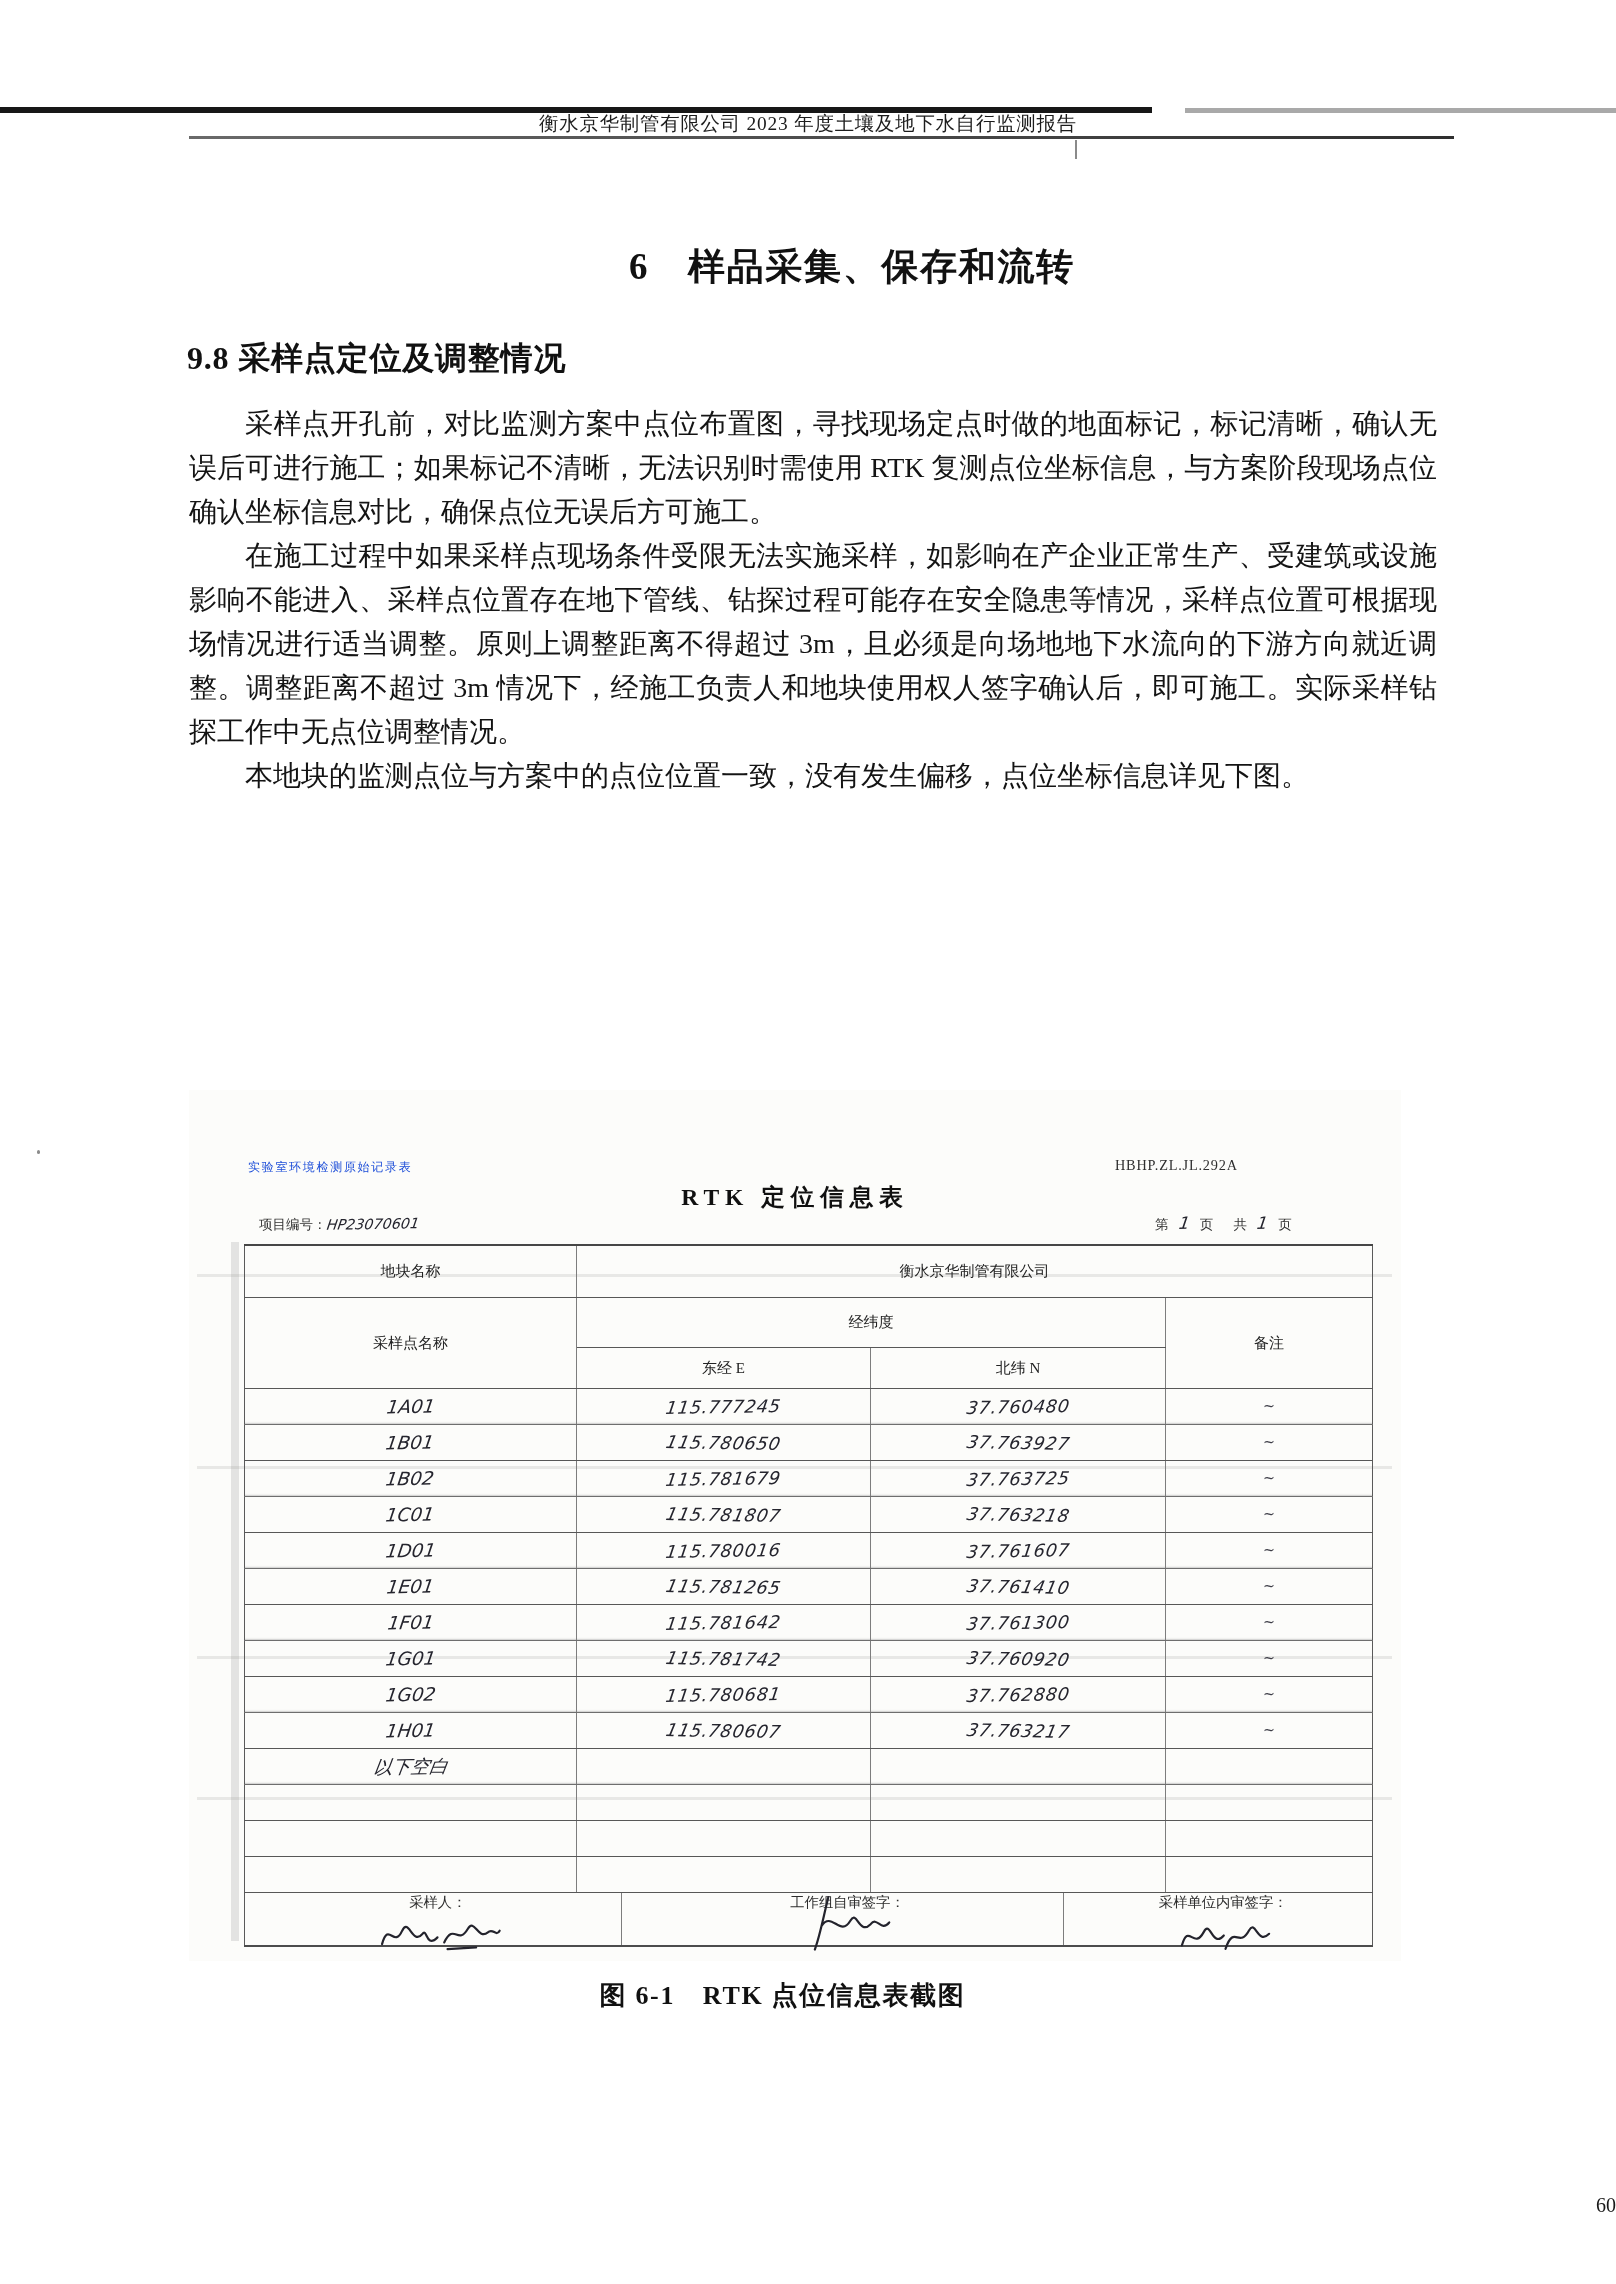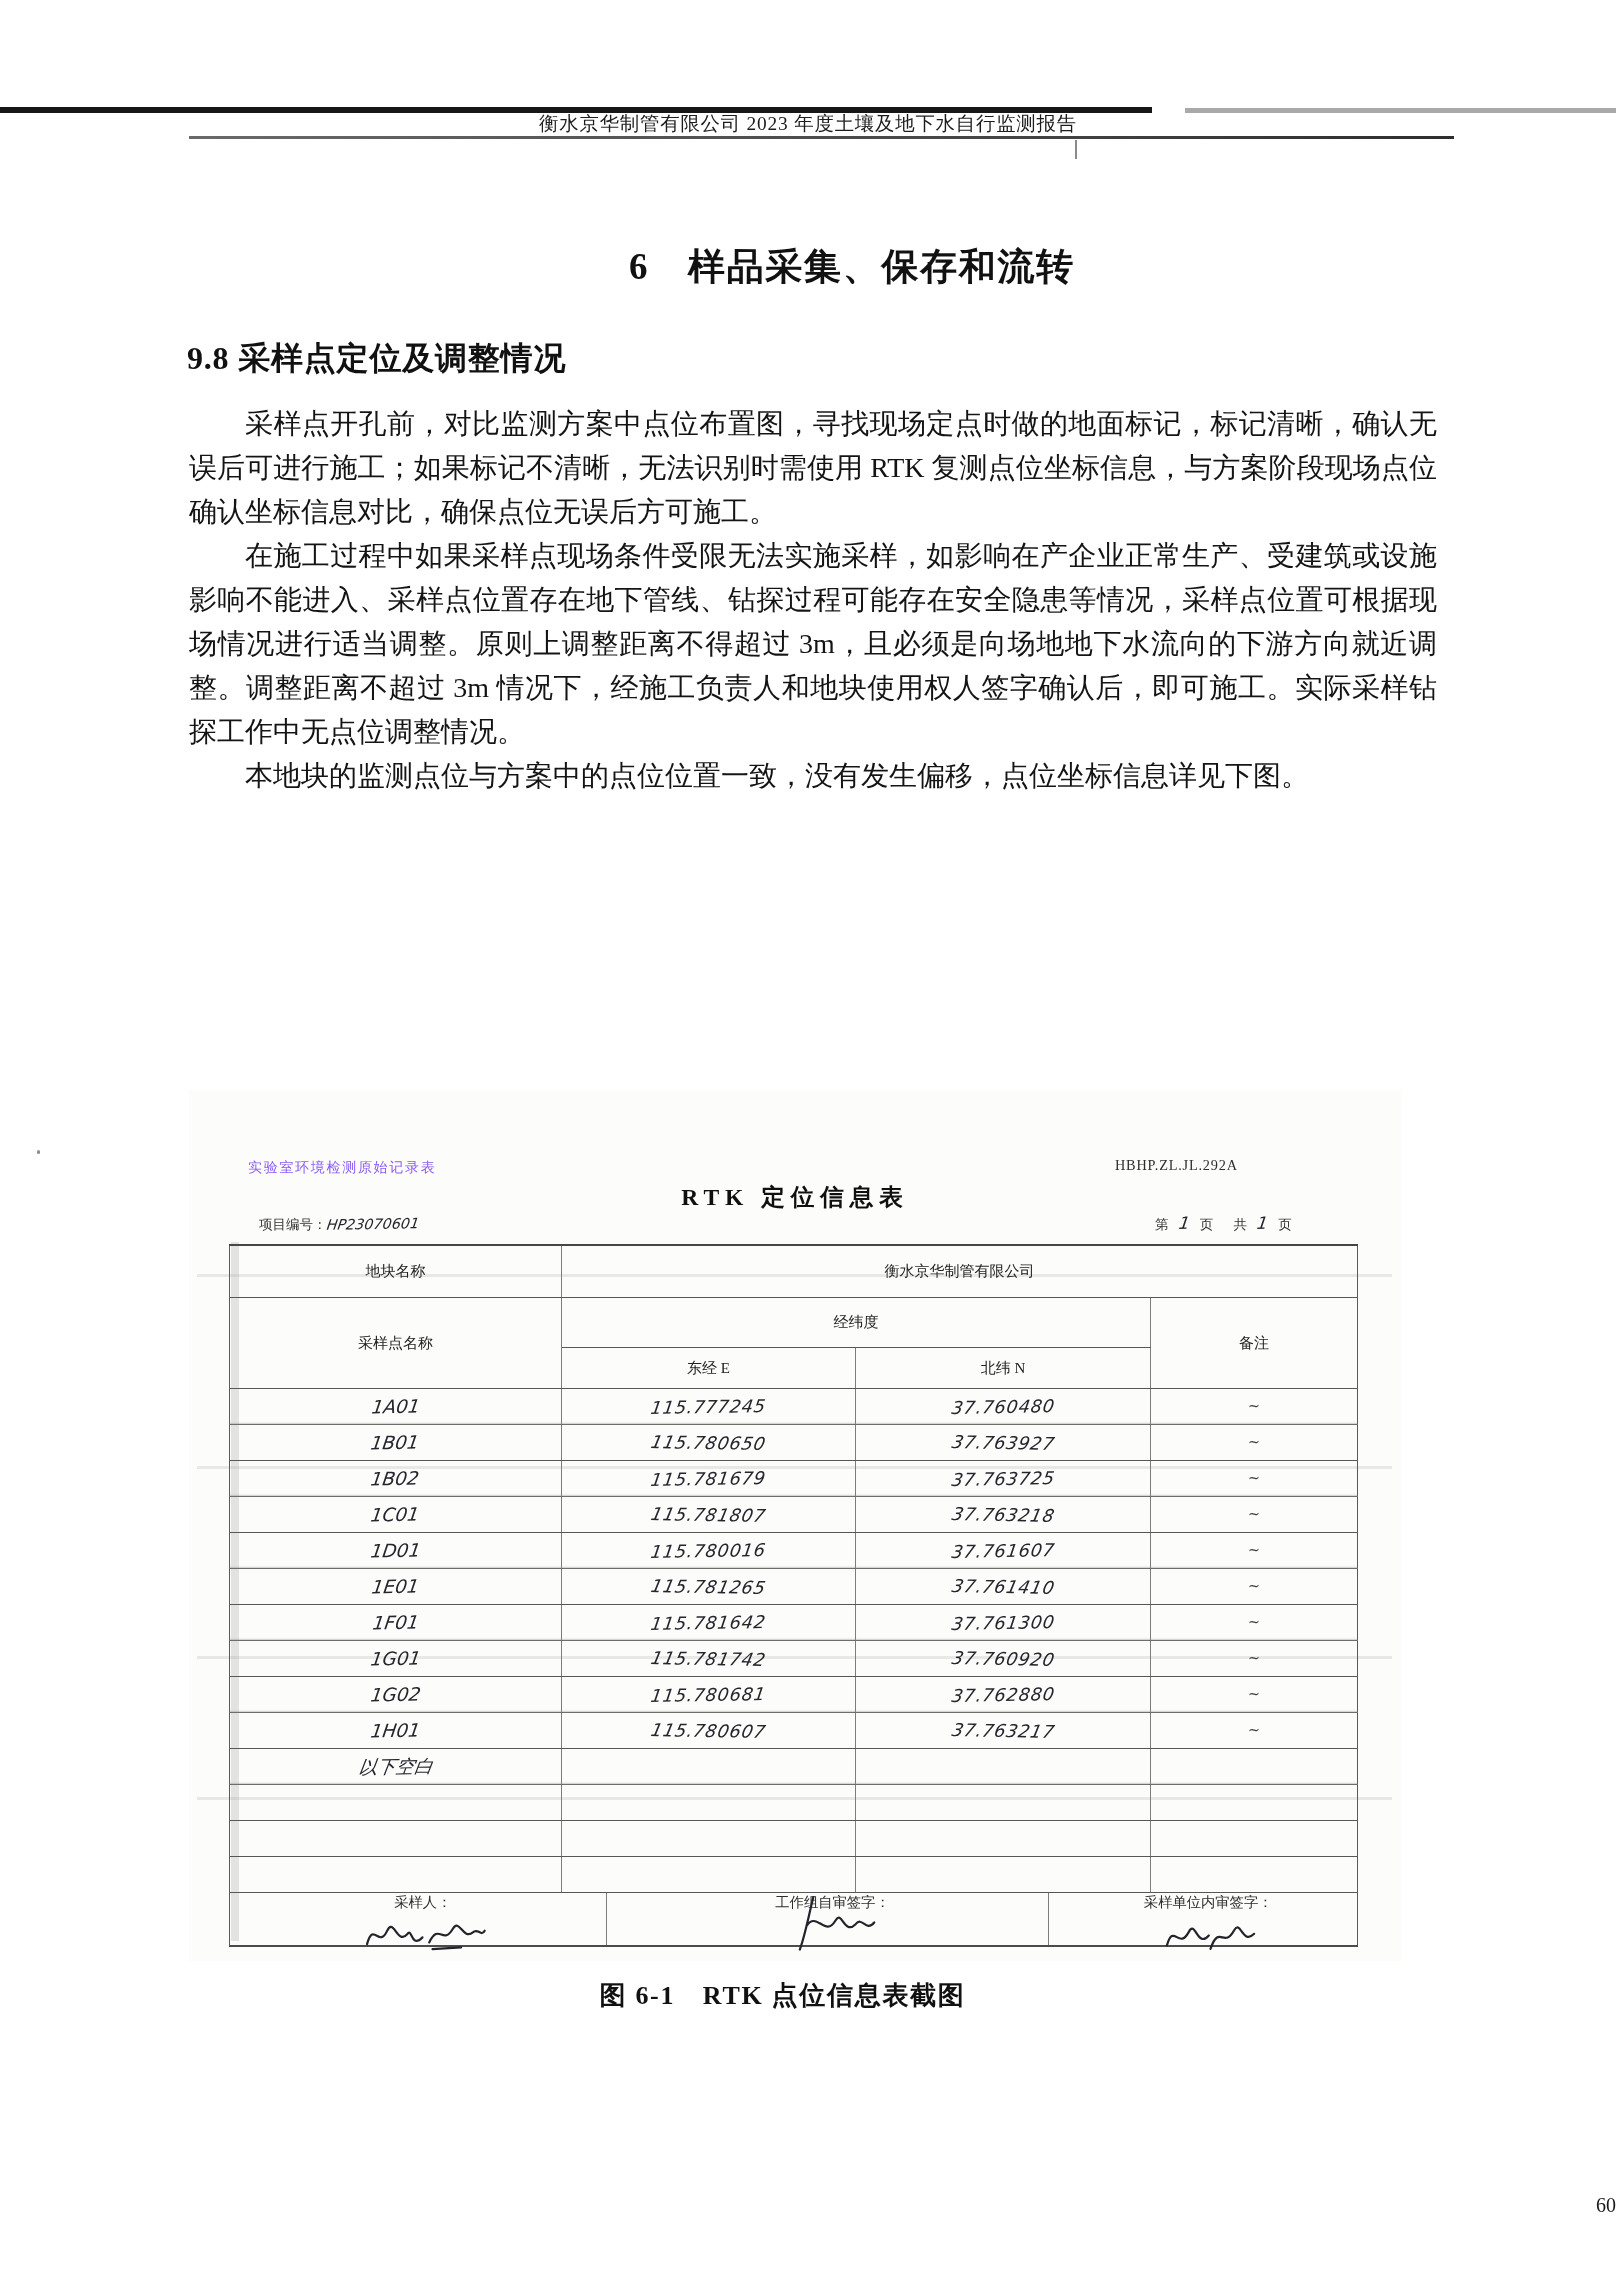--- a/index.html
+++ b/index.html
@@ -37,37 +37,37 @@
     font-size:28px;line-height:44px;text-align:justify;color:#141414;
   }
   .body-text p{margin:0;text-indent:2em;}
   
   .figure{
     position:absolute;top:1090px;left:189px;width:1212px;height:871px;
     background:#fcfcfa;
   }
   .streak{position:absolute;left:8.4px;width:1195px;height:2.5px;background:rgba(110,110,110,0.14);}
   .edge-smudge{position:absolute;top:152px;left:42px;width:7.6px;height:699px;background:rgba(140,140,140,0.22);}
-  .form-name{position:absolute;top:69px;left:59px;font-size:14px;color:#8b5cf6;letter-spacing:1.7px;}
+  .form-name{position:absolute;top:69px;left:59px;font-size:12px;color:#1d4ed8;letter-spacing:1.7px;}
   .form-code{position:absolute;top:67px;left:926px;font-size:14.3px;color:#2e2e2e;letter-spacing:0.8px;}
   .form-title{position:absolute;top:91px;left:0;width:100%;text-align:center;font-size:23.6px;font-weight:bold;letter-spacing:5.9px;color:#101010;}
   .project-line{position:absolute;top:126px;left:70px;font-size:13.5px;color:#333;}
   .page-info{position:absolute;top:123px;left:966px;font-size:13.5px;color:#333;letter-spacing:3.4px;}
   
   .hw{
     font-family:"DejaVu Sans",sans-serif;
     font-style:italic;
     display:inline-block;
     transform:skewX(-9deg) rotate(-1deg);
     color:#25252e;
   }
   .hw-num{font-size:17px;}
   
   table.rtk{
-    position:absolute;top:154px;left:40px;
+    position:absolute;top:154px;left:55px;
     width:1128px;border-collapse:collapse;table-layout:fixed;
     font-size:15px;color:#222;border-radius:9px;
   }
   table.rtk td{
     border-top:1.7px solid #575757;border-bottom:1.7px solid #575757;
     border-left:0.8px solid #7d7d7d;border-right:0.8px solid #7d7d7d;
     text-align:center;vertical-align:middle;padding:0 5px;
     overflow:visible;
   }
   table.rtk tr:first-child td{border-top:2.5px solid #464646;}

